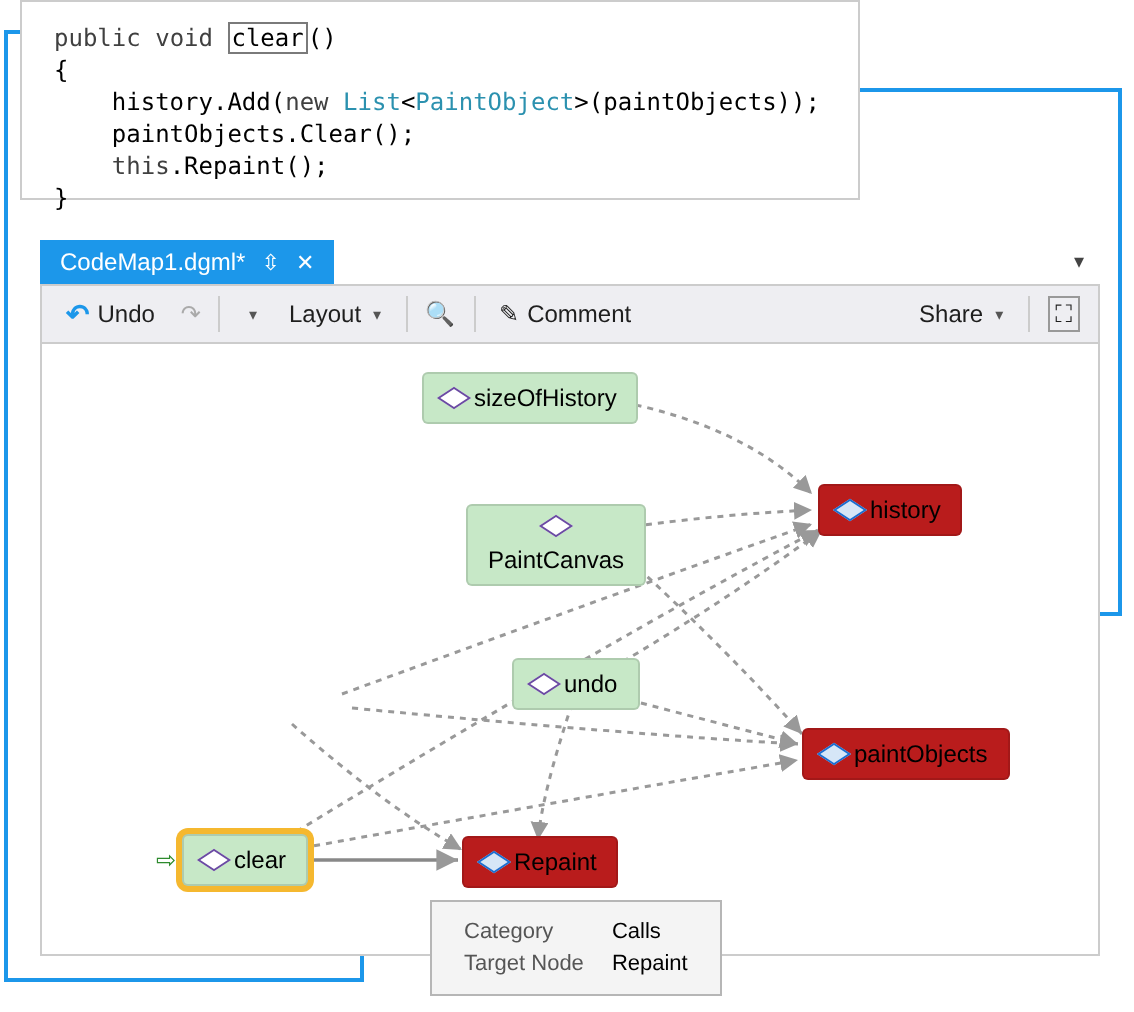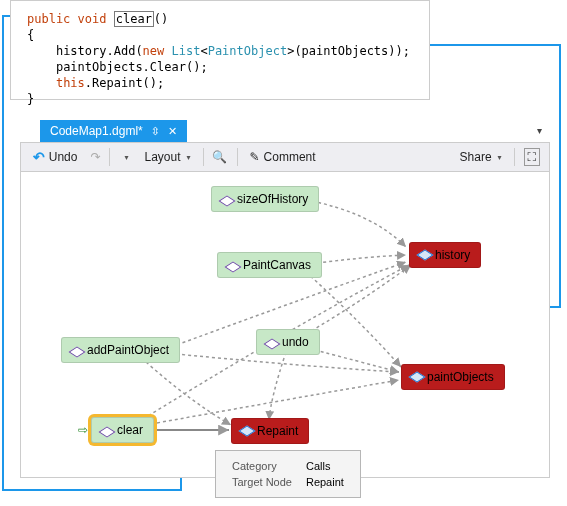--- a/index.html
+++ b/index.html
@@ -2,41 +2,41 @@
 <html><head>
 <meta charset="utf-8">
 <style>
   * { box-sizing: border-box; margin: 0; padding: 0; }
   body { font-family: "Segoe UI", Tahoma, sans-serif; font-size: 11px; background: #fff; width: 567px; height: 506px; position: relative; }
   .connector { position: absolute; background: #1C97EA; z-index: 0; }
   
   
   .code-panel { position: absolute; top: 0; left: 10px; width: 420px; height: 100px; background: #fff; border: 1px solid #ccc; padding: 10px 16px; font-family: Consolas, monospace; font-size: 12px; line-height: 16px; }
   .code-panel pre { font-family: inherit; white-space: pre; }
-  .kw { color: #c2410c; }
+  .kw { color: #404040; }
   .typ { color: #2B91AF; }
   .hl-method { border: 1px solid #7A7A7A; padding: 0 1px; }
   
   
-  .tabbar { position: absolute; top: 120px; left: 20px; display: flex; align-items: center; margin-left: 20px; }
+  .tabbar { position: absolute; top: 120px; left: 20px; display: flex; align-items: center; }
   .tab { background: #1C97EA; color: #fff; padding: 4px 10px; font-size: 12px; display: flex; align-items: center; gap: 8px; }
   .tab .pin, .tab .close { font-size: 11px; cursor: pointer; }
   
   
   .toolbar { position: absolute; top: 142px; left: 20px; width: 530px; height: 30px; background: #EEEEF2; border: 1px solid #ccc; display: flex; align-items: center; padding: 0 6px; gap: 4px; }
   .tb-btn { display: flex; align-items: center; gap: 4px; padding: 3px 6px; font-size: 12px; color: #1E1E1E; cursor: pointer; }
   .tb-btn.icon-only { padding: 3px; }
   .tb-sep { width: 1px; height: 18px; background: #ccc; margin: 0 2px; }
   .undo-arrow { color: #1C97EA; font-size: 14px; font-weight: bold; }
   .dropdown-arrow { font-size: 8px; color: #555; margin-left: 2px; }
   
   
   .graph { position: absolute; top: 172px; left: 20px; width: 530px; height: 306px; background: #fff; border: 1px solid #ccc; border-top: none; }
   .node { position: absolute; padding: 5px 10px; border-radius: 3px; font-size: 12px; display: flex; align-items: center; gap: 5px; border: 1px solid rgba(0,0,0,.12); }
-  .node.green { background: #C7E8C7; align-items: flex-end; }
+  .node.green { background: #C7E8C7; }
   .node.gray  { background: #b91c1c; }
   .node.sel   { box-shadow: 0 0 0 3px #F5B82F; }
   .cube-icon { width: 10px; height: 10px; display:inline-block; position:relative; }
   .cube-icon::before { content:''; position:absolute; width:8px; height:8px; border:1px solid #6B4BA3; transform: rotate(45deg) skew(-12deg,-12deg); top:0; left:0; background:#fff; }
   .node.gray .cube-icon::before { border-color:#1C6DD0; background:#D6E6F7; }
   .start-arrow { position:absolute; left:-14px; top:50%; transform:translateY(-50%); color:#2E8B2E; font-size:12px; }
   
   
   .tooltip { position: absolute; background: #F4F4F4; border: 1px solid #B6B6B6; padding: 6px 8px; font-size: 11px; z-index: 30; }
   .tooltip table td { padding: 1px 6px; }
@@ -147,27 +147,23 @@
 
     <path d="M130,252 Q280,225 378,208" stroke="#999" stroke-width="1.5" stroke-dasharray="3,3" fill="none" marker-end="url(#ah)"></path>
 
     <path d="M122,247 Q280,150 388,93" stroke="#999" stroke-width="1.5" stroke-dasharray="3,3" fill="none" marker-end="url(#ah)"></path>
   </svg>
 
   <div class="node green" style="top:14px; left:190px;">
     <span class="cube-icon"></span>
     <span>sizeOfHistory</span>
   </div>
-  <div class="node green" style="top:80px; left:196px;">
+  <div class="node green" style="top:80px; left:212px;flex-direction:column;">
     <span class="cube-icon"></span>
     <span>PaintCanvas</span>
-  </div>
-  <div class="node green" style="top:165px; left:40px;">
-    <span class="cube-icon"></span>
-    <span>addPaintObject</span>
   </div>
   <div class="node green" style="top:157px; left:235px;">
     <span class="cube-icon"></span>
     <span>undo</span>
   </div>
   <div class="node green sel" style="top:245px; left:70px;">
     <span class="start-arrow">⇨</span>
     <span class="cube-icon"></span>
     <span>clear</span>
   </div>

